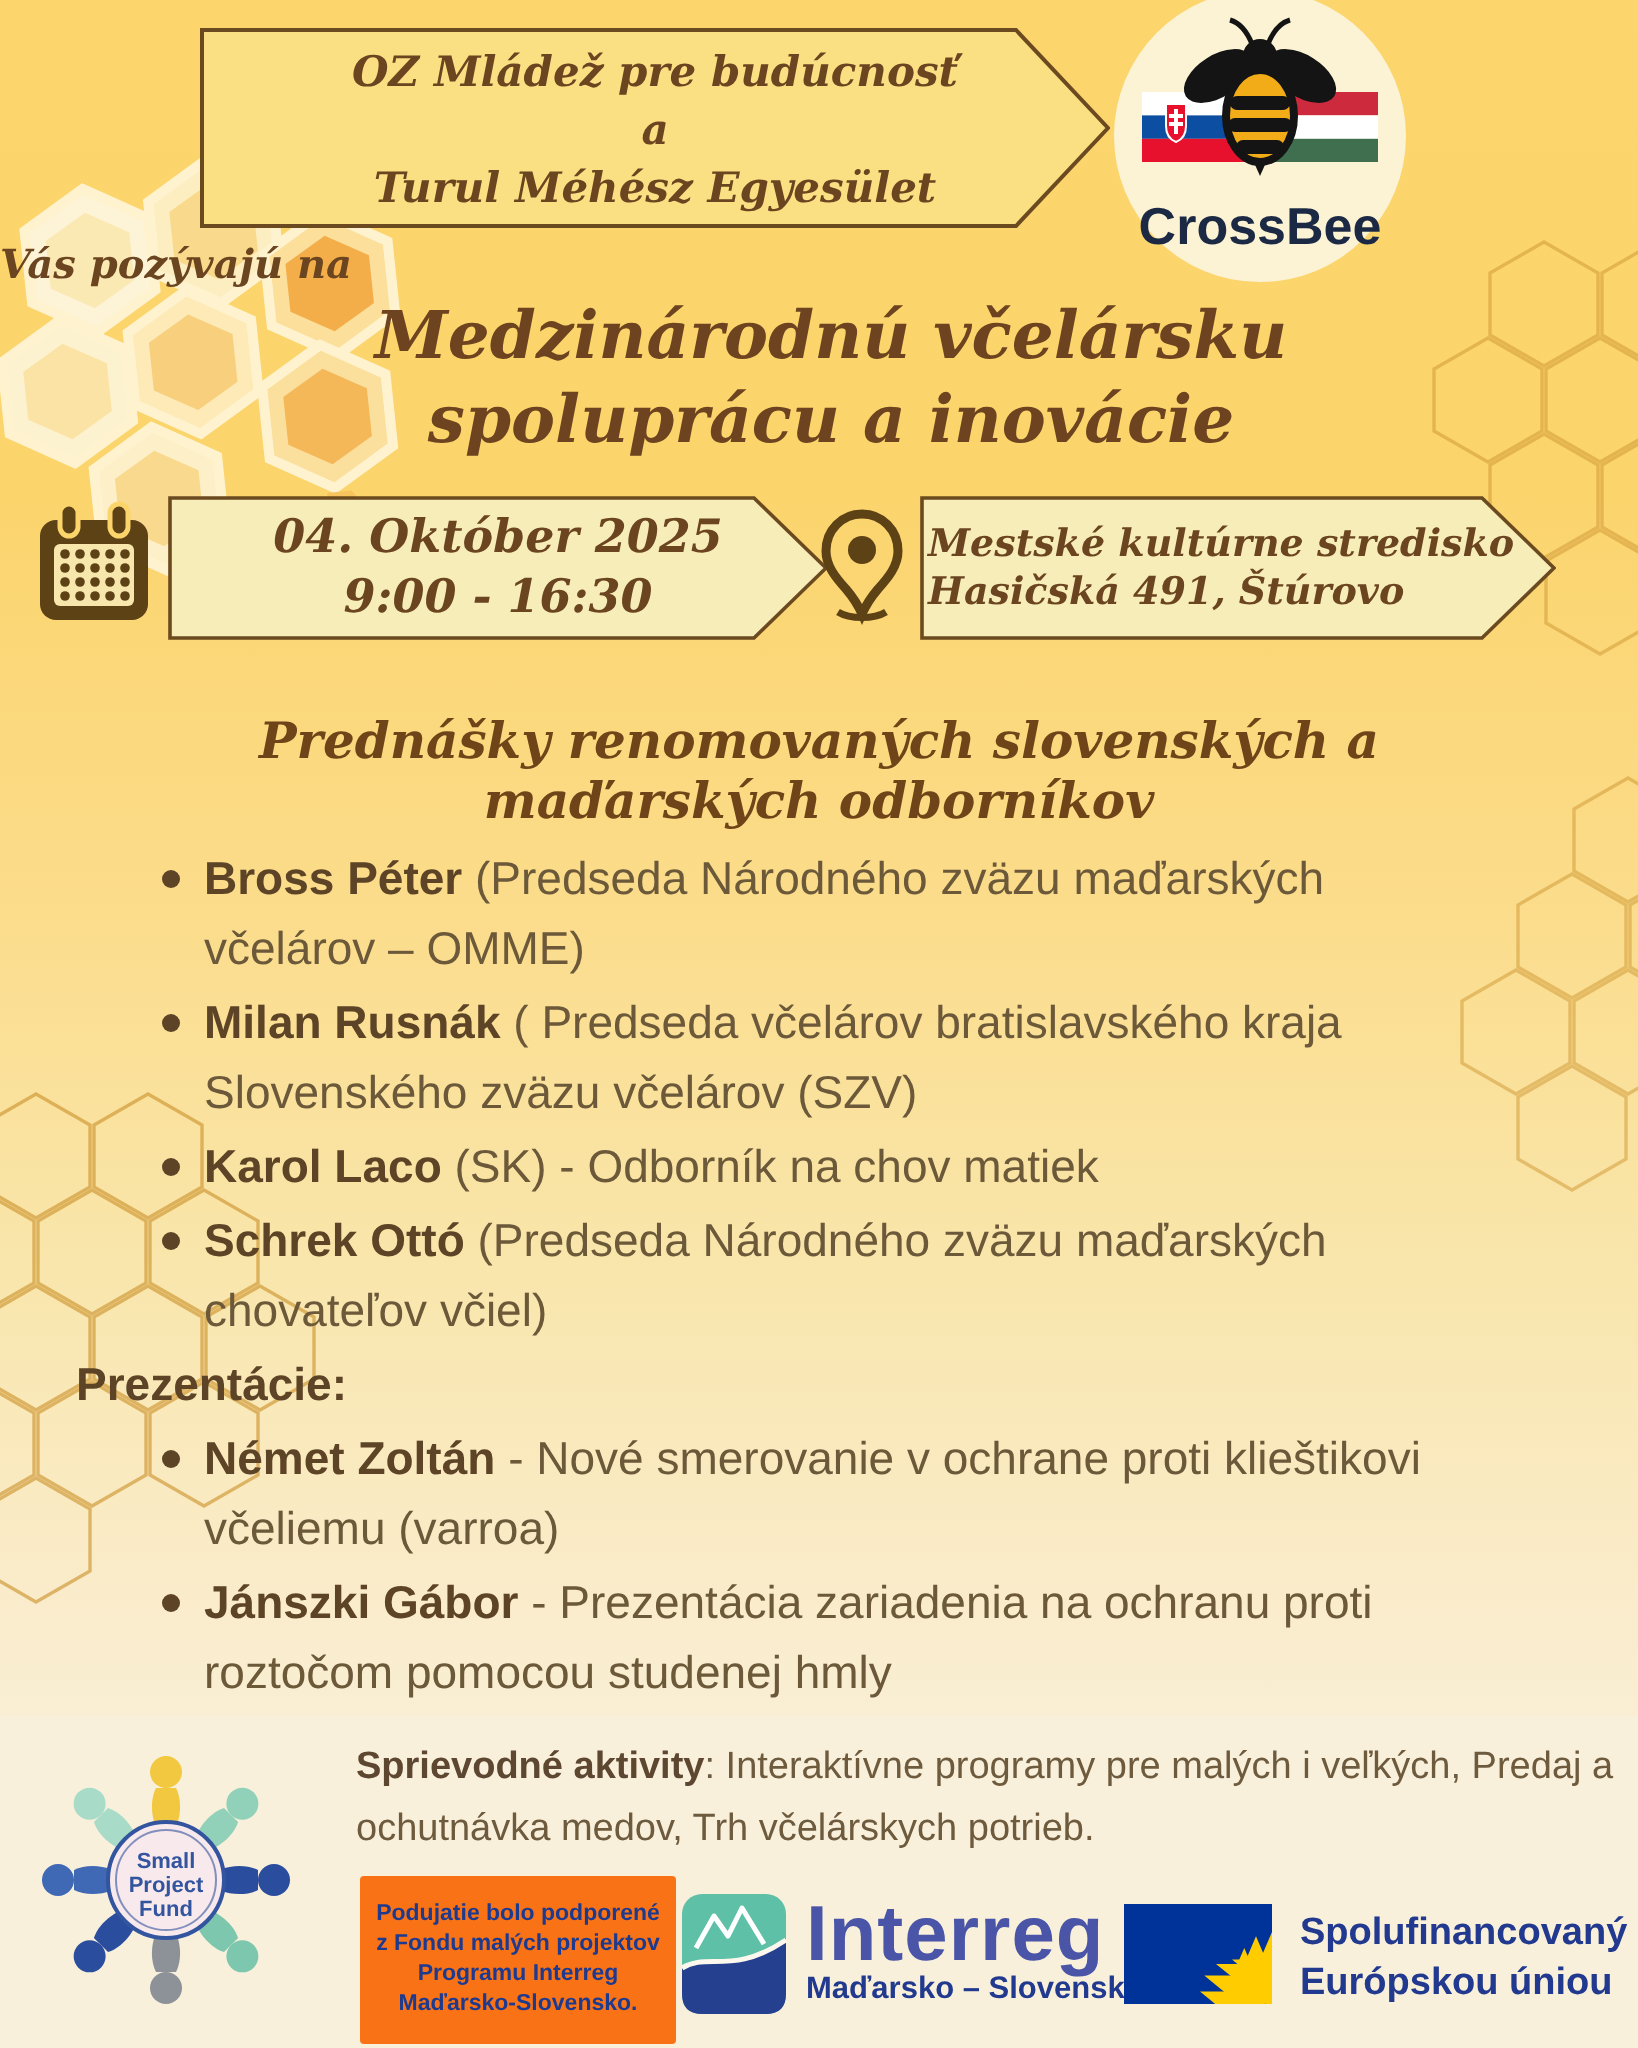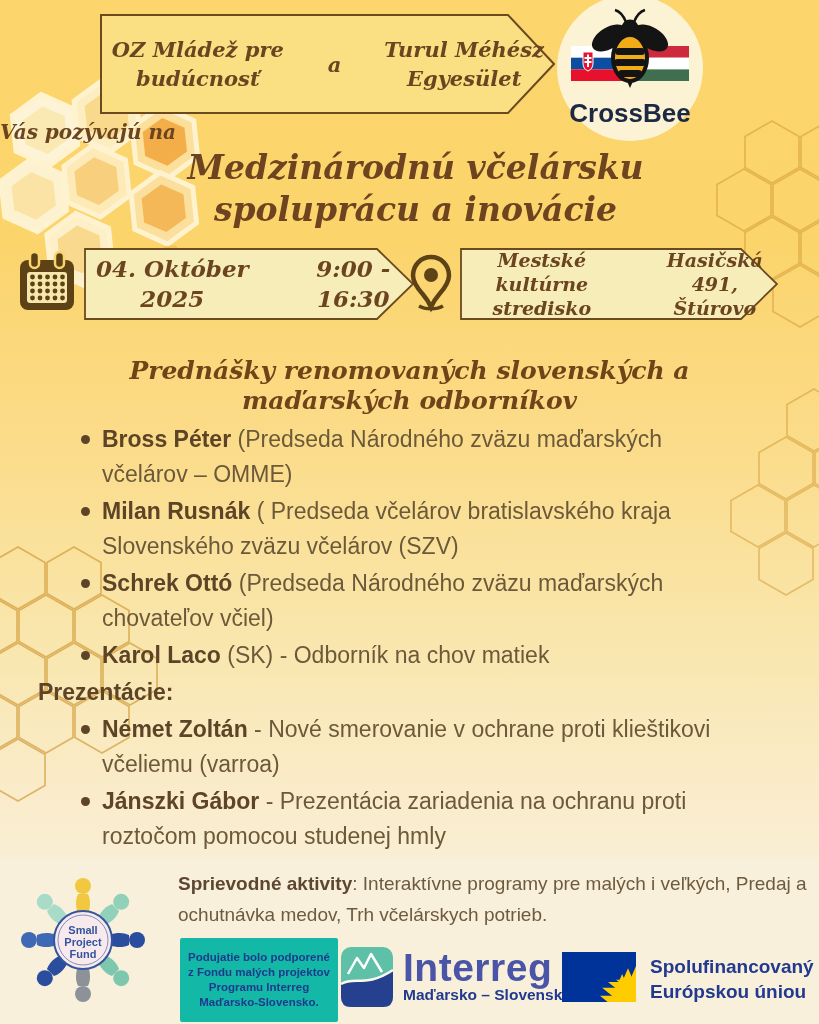--- a/index.html
+++ b/index.html
@@ -6,21 +6,21 @@
   .poster{position:relative;width:819px;height:1024px;overflow:hidden;
     background:linear-gradient(180deg,#fcd56d 0%,#fbd46c 24%,#fbdd8e 46%,#f9e6ac 62%,#faeccb 78%,#f9f0da 88%,#f9f0dc 100%);
     font-family:"Liberation Sans",sans-serif;}
   .abs{position:absolute;}
   .deco{position:absolute;pointer-events:none;}
   .script{font-family:"DejaVu Serif",serif;font-style:italic;font-weight:700;color:#6b4420;}
 
   
   .banner{position:absolute;}
   .banner svg.bg{position:absolute;inset:0;width:100%;height:100%;}
-  .banner .txt{position:absolute;inset:0;display:flex;flex-direction:row;align-items:center;justify-content:center;text-align:center;gap:32px;}
+  .banner .txt{position:absolute;inset:0;display:flex;flex-direction:column;align-items:center;justify-content:center;text-align:center;}
   .banner-org{left:100px;top:14px;width:455px;height:100px;}
   .banner-org .txt div{font-size:21px;line-height:29px;}
   .banner-date{left:84px;top:248px;width:330px;height:72px;}
   .banner-date .txt div{font-size:23px;line-height:30px;}
   .banner-loc{left:460px;top:248px;width:318px;height:72px;}
   .banner-loc .txt{align-items:flex-start;padding-left:4px;}
   .banner-loc .txt div{font-size:19px;line-height:24px;}
 
   .invite{left:0;right:0;top:120px;text-align:left;font-size:20px;}
   .title{left:0;right:0;top:147px;text-align:center;font-size:33px;line-height:42px;color:#6d441f;margin-left:12px;}
@@ -30,21 +30,21 @@
   .content{position:absolute;left:78px;top:422px;width:645px;color:#6c593a;font-size:23px;line-height:35px;}
   .content ul{margin:0;padding:0;list-style:none;}
   .content li{position:relative;padding-left:24px;margin-bottom:2px;}
   .content li::before{content:"";position:absolute;left:3px;top:13px;width:9px;height:9px;border-radius:50%;background:#5d4426;}
   .content .nm{font-weight:700;color:#5d4426;}
   .prez-label{font-weight:700;color:#5d4426;margin:2px 0 2px -40px;}
 
   .footer{position:absolute;left:0;top:858px;width:819px;height:166px;background:#f9f0dc;}
   .activities{position:absolute;left:178px;top:10px;width:640px;font-size:19px;line-height:31px;color:#6e5b3e;}
   .activities b{color:#5d4731;}
-  .support-box{position:absolute;left:180px;top:80px;width:158px;height:84px;background:#14b8a6;border-radius:2px;
+  .support-box{position:absolute;left:180px;top:80px;width:158px;height:84px;background:#f97316;border-radius:2px;
     display:flex;flex-direction:column;justify-content:center;text-align:center;
     font-weight:700;color:#1d3a8f;font-size:11.5px;line-height:15px;}
   .support-box div{white-space:nowrap;}
   .interreg{position:absolute;left:340px;top:88px;display:flex;align-items:center;gap:9px;}
   .interreg .words{display:flex;flex-direction:column;}
   .interreg .brand{font-size:39px;line-height:34px;font-weight:700;color:#4a55a8;letter-spacing:.5px;}
   .interreg .region{font-size:15.5px;font-weight:700;color:#21398e;margin-top:1px;}
   .eu-flag{position:absolute;left:562px;top:94px;}
   .eu-text{position:absolute;left:650px;top:96px;font-size:19px;line-height:25px;font-weight:700;color:#21398e;}
 
@@ -242,26 +242,26 @@
     <ul>
       <li>
         <span class="nm">Bross Péter</span>
         <span>(Predseda Národného zväzu maďarských včelárov – OMME)</span>
       </li>
       <li>
         <span class="nm">Milan Rusnák</span>
         <span>( Predseda včelárov bratislavského kraja Slovenského zväzu včelárov (SZV)</span>
       </li>
       <li>
+        <span class="nm">Karol Laco</span>
+        <span>(SK) - Odborník na chov matiek</span>
+      </li>
+      <li>
         <span class="nm">Schrek Ottó</span>
         <span>(Predseda Národného zväzu maďarských chovateľov včiel)</span>
-      </li>
-      <li>
-        <span class="nm">Karol Laco</span>
-        <span>(SK) - Odborník na chov matiek</span>
       </li>
     </ul>
     <div class="prez-label">Prezentácie:</div>
     <ul>
       <li>
         <span class="nm">Német Zoltán</span>
         <span>- Nové smerovanie v ochrane proti klieštikovi včeliemu (varroa)</span>
       </li>
       <li>
         <span class="nm">Jánszki Gábor</span>

